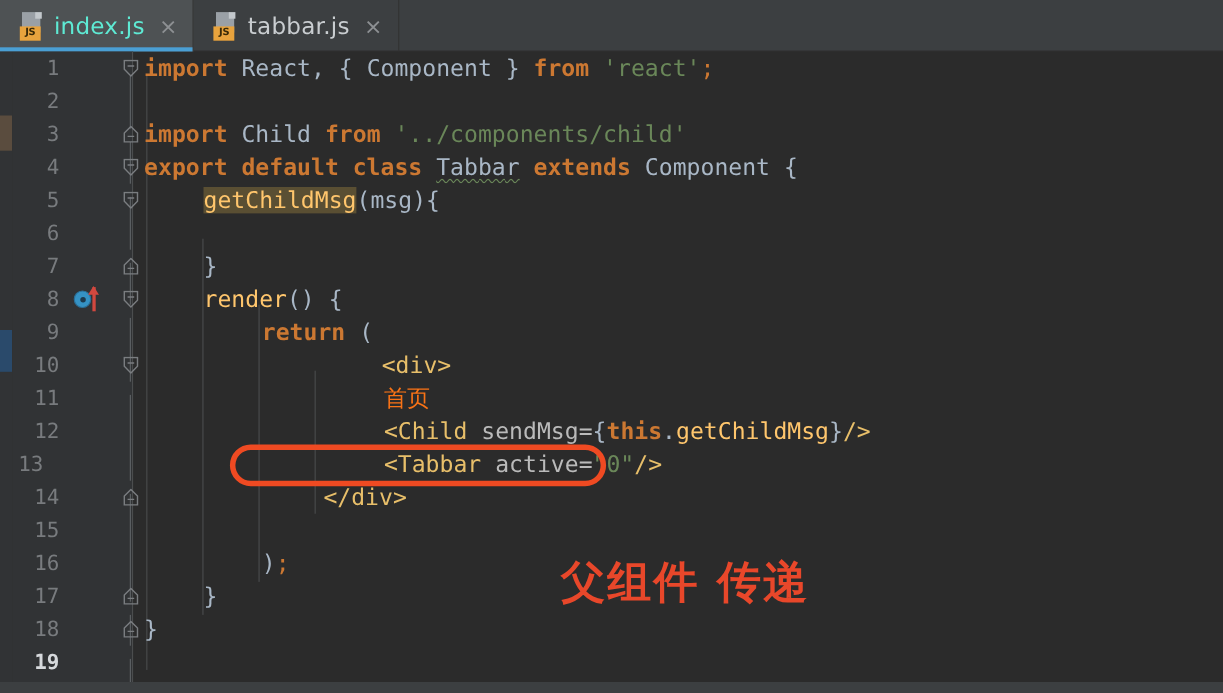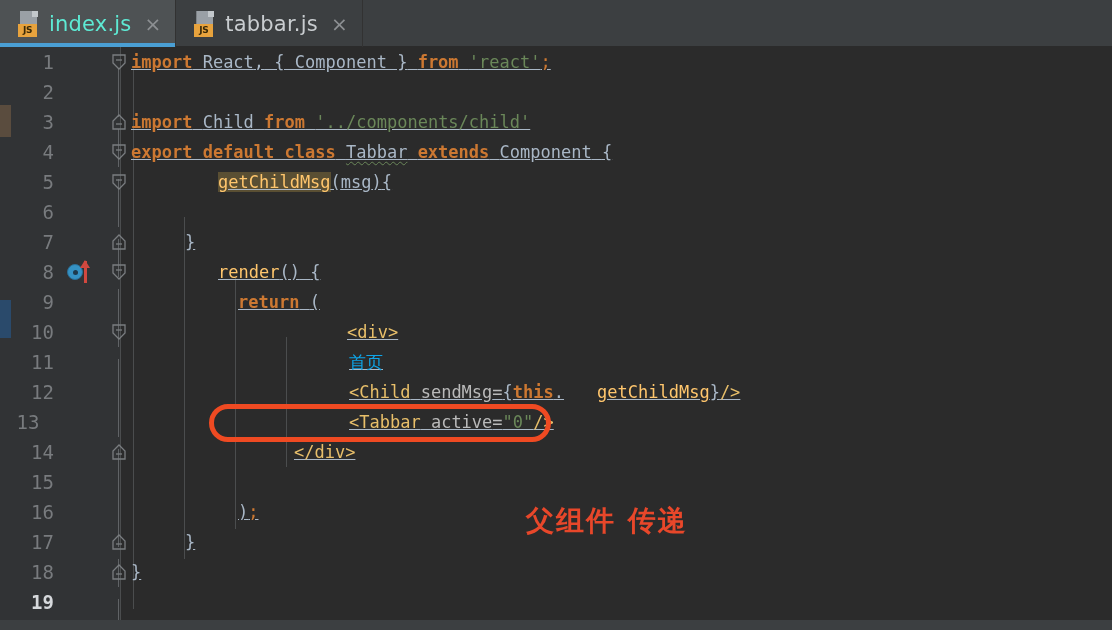--- a/index.html
+++ b/index.html
@@ -210,43 +210,42 @@
     overflow: hidden;
   }
 
   .code-line {
     position: absolute;
     left: 0;
     height: 30px;
     line-height: 30px;
     white-space: pre;
     font-family: "DejaVu Sans Mono", monospace;
-    font-size: 17px;
+    font-size: 21px;
     color: #a9b7c6;
-    text-decoration: underline;
   }
 
   
   .indent-guide {
     position: absolute;
     width: 1px;
     background: #4b4d4e;
   }
 
   
   .kw      { color: #cc7832; font-weight: bold; }
   .id      { color: #a9b7c6; }
   .str     { color: #6a8759; }
   .punct   { color: #a9b7c6; }
   .semi    { color: #cc7832; }
-  .fn      { color: #ffc66d; margin-left: 33px; }
+  .fn      { color: #ffc66d; }
   .tag     { color: #e8bf6a; }
   .attr    { color: #bababa; }
   .this    { color: #cc7832; font-weight: bold; }
-  .txt     { color: #0ea5e9; }
+  .txt     { color: #f97316; }
   .brace   { color: #a9b7c6; }
 
   .wavy {
     text-decoration: underline;
     text-decoration-style: wavy;
     text-decoration-color: #6a8759;
     text-decoration-thickness: 1px;
     text-underline-offset: 3px;
   }
   .hl-usage {
@@ -259,26 +258,25 @@
   .annot-box {
     position: absolute;
     border: 5px solid #ef4a22;
     border-radius: 22px;
     pointer-events: none;
   }
   .annot-text {
     position: absolute;
     color: #e8472a;
     font-family: "DejaVu Sans", sans-serif;
-    font-size: 28px;
+    font-size: 40px;
     font-weight: bold;
     letter-spacing: 2px;
     white-space: nowrap;
     pointer-events: none;
-    margin-left: 16px;
   }
 
   
   .bottom-strip {
     position: absolute;
     left: 0; bottom: 0;
     width: 1112px; height: 10px;
     background: #3c3f41;
   }
 </style>

